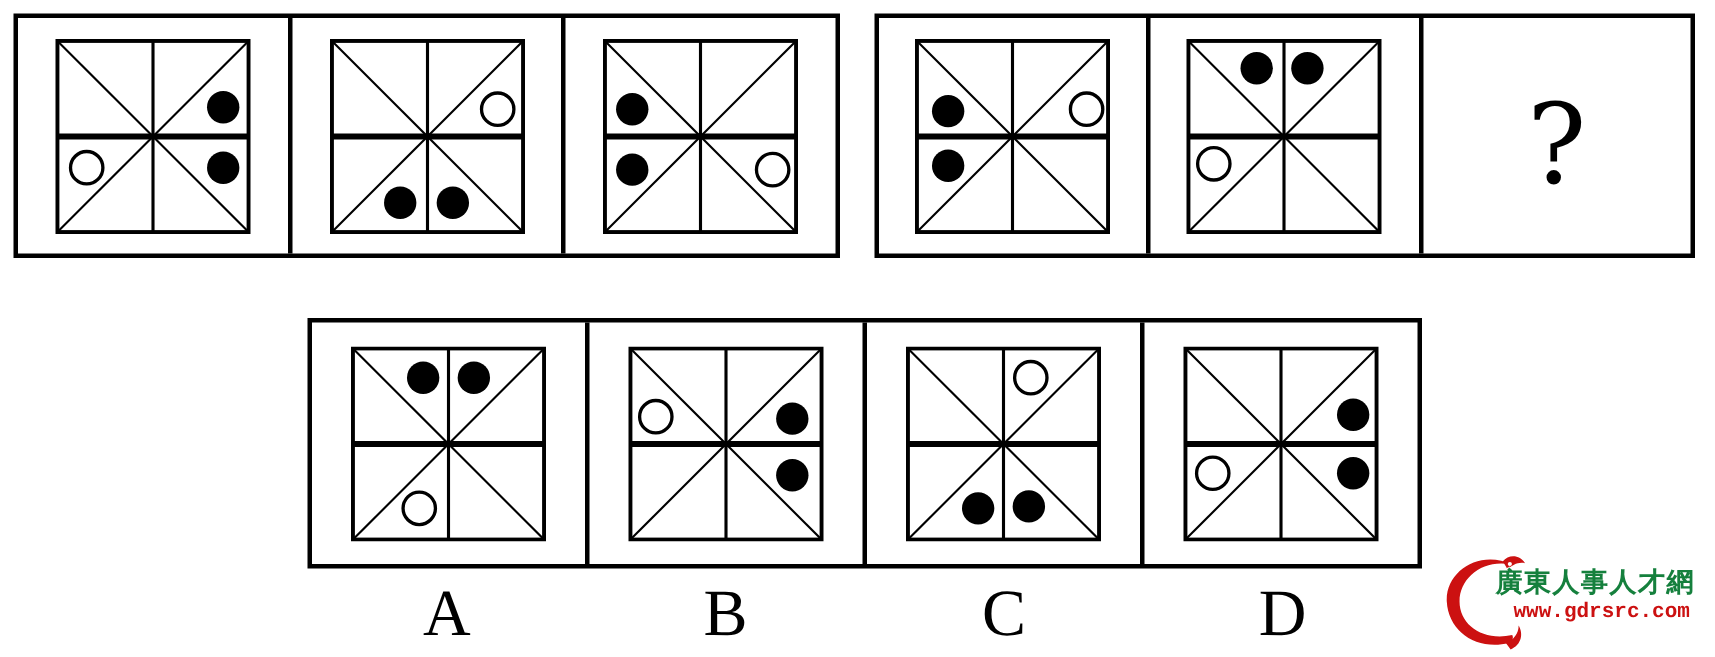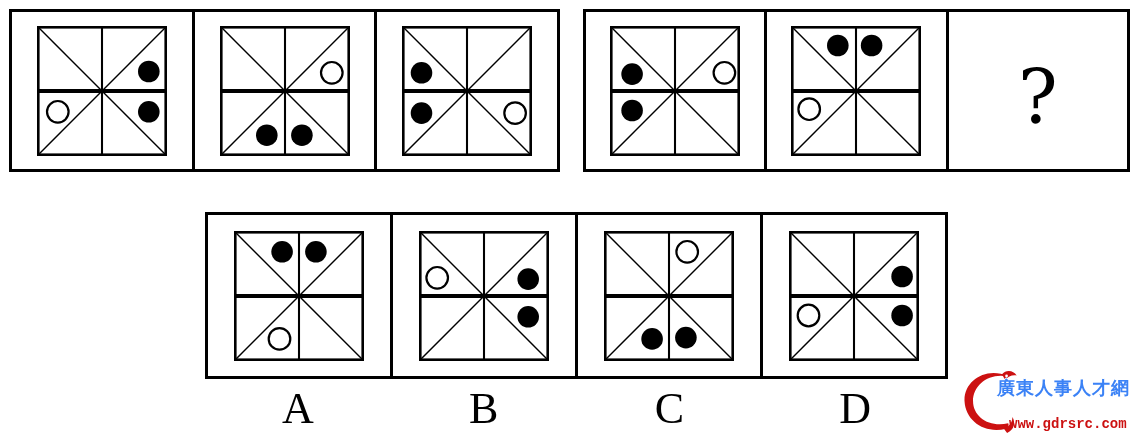--- a/index.html
+++ b/index.html
@@ -13,21 +13,21 @@
          color:#000;transform:translateY(6px);}
   .labels-row{position:absolute;left:205px;top:385px;width:743px;display:flex;}
   .opt-label{flex:1 1 0;text-align:center;font-size:44px;line-height:48px;color:#000;
              font-family:"Liberation Serif",serif;cursor:pointer;}
   .watermark{position:absolute;right:0;bottom:0;width:190px;height:74px;}
   .wm-logo{position:absolute;left:6px;top:4px;width:60px;height:66px;}
   .wm-text{position:absolute;left:44px;top:12px;white-space:nowrap;}
   .wm-name{font-size:18px;font-weight:bold;color:#3a3a3a;letter-spacing:1px;
            font-family:"Liberation Serif",serif;
            text-shadow:-1px 0 0 #fff,1px 0 0 #fff,0 -1px 0 #fff,0 1px 0 #fff;}
-  .wm-url{font-size:14px;font-weight:bold;margin-top:16px;margin-left:12px;
+  .wm-url{font-size:14px;font-weight:bold;margin-top:0px;margin-left:12px;
           font-family:"Liberation Mono",monospace;letter-spacing:0px;}
 </style>
 </head>
 <body>
 
 <div class="stage">
 
   <div class="group" style="left:9px;top:9px;width:551px;height:163px;">
     <div class="cell">
         <svg viewBox="0 0 100 100" class="grid-svg">
@@ -157,18 +157,18 @@
 
   <div class="watermark">
     <svg class="wm-logo" viewBox="0 0 56 62" aria-hidden="true">
       <path d="M46 8 C 26 -2, 4 12, 5 31 C 6 50, 24 62, 44 57 C 46 56, 47 54, 46 52
                C 28 56, 13 46, 13 31 C 13 16, 28 4, 46 8 Z" fill="#cc1111"></path>
       <path d="M40 6 C 44 1, 51 2, 54 7 C 50 6, 46 8, 43 11 C 42 9, 41 7, 40 6 Z" fill="#cc1111"></path>
       <path d="M42 57 C 47 55, 50 51, 50 46 C 53 51, 52 58, 45 61 Z" fill="#cc1111"></path>
       <circle cx="44.5" cy="7.5" r="1.3" fill="#ffffff"></circle>
     </svg>
     <div class="wm-text">
-      <div class="wm-name" style="color: #3b82f6;">廣東人事人才網</div>
+      <div class="wm-name" style="color: #15803d;">廣東人事人才網</div>
       <div class="wm-url" style="color: rgb(204, 17, 17);">www.gdrsrc.com</div>
     </div>
   </div>
 
 </div>
 
 </body></html>

